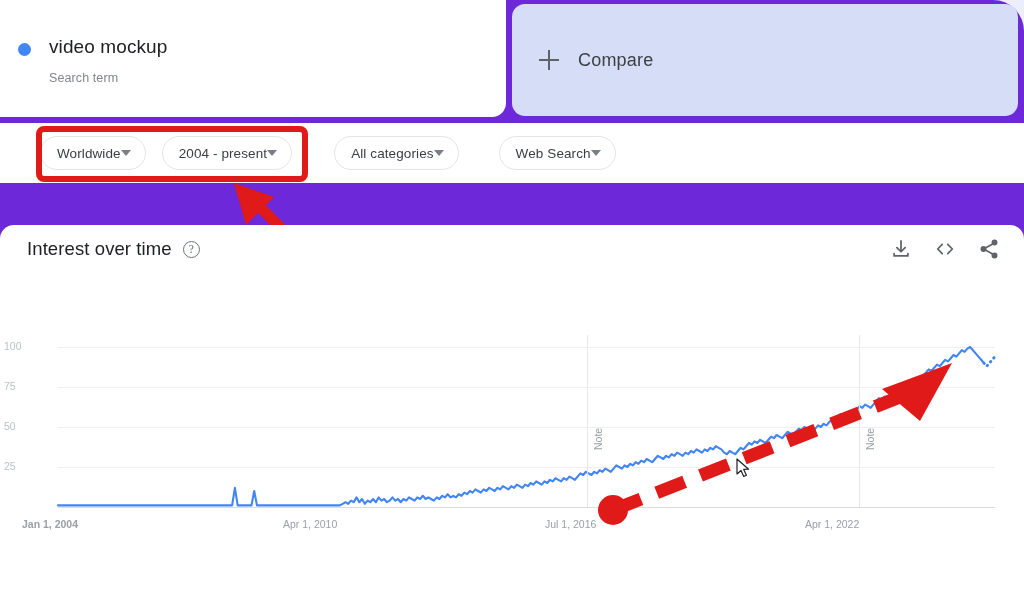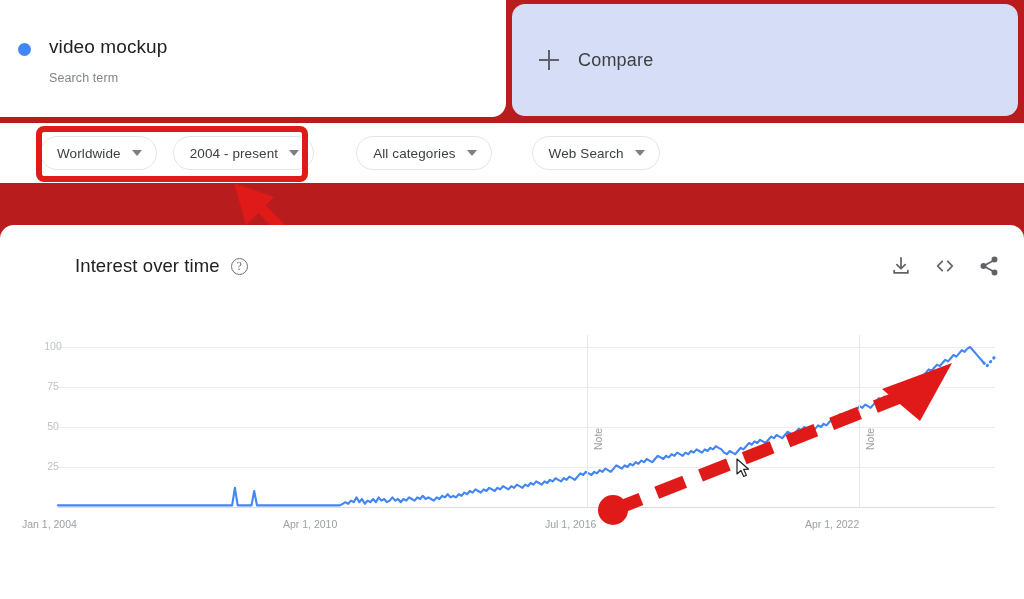--- a/index.html
+++ b/index.html
@@ -3,21 +3,21 @@
 <meta charset="utf-8">
 <style>
   * { box-sizing: border-box; }
   html, body {
     margin: 0; padding: 0;
     width: 1024px; height: 599px;
     overflow: hidden;
     background: #eceffb;
     font-family: "Liberation Sans", sans-serif;
   }
-  #root { position: relative; width: 1024px; height: 599px; background: #b91c1c; }
+  #root { position: relative; width: 1024px; height: 599px; background: #6d28d9; border-radius: 31px; }
 
   
   .terms-row { position: absolute; left: 0; top: 0; width: 1024px; height: 117px; }
 
   .term-card {
     position: absolute; left: 0; top: 0;
     width: 506px; height: 117px;
     background: #ffffff;
     border-radius: 0 0 14px 0;
   }
@@ -59,21 +59,21 @@
     background: #ffffff;
     border-radius: 0 0 0 0;
   }
   .filters-row {
     position: absolute; left: 40px; top: 0; height: 60px;
     display: flex; align-items: center; gap: 16px;
   }
   .chip {
     height: 34px; border: 1px solid #e3e5ea; border-radius: 17px;
     background: #fff;
-    display: flex; align-items: center; gap: 11px;
+    display: flex; align-items: center; 
     padding: 0 14px 0 16px;
     cursor: pointer;
   }
   .chip-label { font-size: 13.5px; color: #3c4043; white-space: nowrap; letter-spacing: .1px; }
   .caret {
     width: 0; height: 0;
     border-left: 5px solid transparent; border-right: 5px solid transparent;
     border-top: 6px solid #7b7f85;
   }
 
@@ -90,40 +90,40 @@
   .ann-arrow-1 { position: absolute; left: 220px; top: 175px; width: 170px; height: 155px; pointer-events: none; }
 
   
   .chart-card {
     position: absolute; left: 0; top: 225px;
     width: 1024px; height: 374px;
     background: #ffffff;
     border-radius: 14px 14px 0 0;
   }
   .chart-head {
-    position: absolute; left: 27px; top: 20px; right: 24px; height: 32px;
-    display: flex; align-items: flex-end; justify-content: space-between; margin-left: 48px;
+    position: absolute; left: 27px; top: 8px; right: 24px; height: 32px;
+    display: flex; align-items: center; justify-content: space-between;
   }
   .chart-title-wrap { display: flex; align-items: center; gap: 11px; }
   .chart-title { font-size: 18.5px; color: #202124; letter-spacing: .1px; }
   .help-icon {
     width: 17px; height: 17px; border-radius: 50%;
     border: 1.4px solid #6e7378; color: #5f6368;
     font-size: 11.5px; line-height: 14px; text-align: center;
     cursor: pointer; font-family: "Liberation Serif", serif;
   }
   .chart-actions { display: flex; align-items: center; gap: 22px; }
   .act-ico { width: 22px; height: 22px; cursor: pointer; color: #5f6368; }
   .act-ico svg { display: block; }
 
   
   .plot { position: absolute; left: 0; top: 110px; width: 1024px; height: 200px; }
   .y-label {
-    position: absolute; font-size: 10.5px; color: #bdc1c6; text-align: center;
-    width: 34px; left: 36px;
+    position: absolute; font-size: 10.5px; color: #bdc1c6; text-align: left;
+    width: 34px; left: 4px;
   }
   .gridline { position: absolute; left: 58px; width: 937px; height: 1px; background: #edeef0; }
   .axisline { position: absolute; left: 58px; width: 937px; height: 1px; background: #dadce0; }
   .vdiv { position: absolute; width: 1px; background: #e6e7ea; }
   .note-lbl {
     position: absolute; font-size: 10.5px; color: #9aa0a6;
     transform: rotate(-90deg); transform-origin: left top; white-space: nowrap;
   }
   .x-label { position: absolute; font-size: 10.5px; color: #9aa0a6; white-space: nowrap; }
 
@@ -243,21 +243,21 @@
         </svg>
 
       <div id="notes-host">
           <div class="vdiv" style="left: 587.405px; top: 0px; height: 172px;"></div>
           <div class="note-lbl" style="left: 592.405px; top: 115px;">Note</div>
           <div class="vdiv" style="left: 859.135px; top: 0px; height: 172px;"></div>
           <div class="note-lbl" style="left: 864.135px; top: 115px;">Note</div>
         </div>
 
       <div id="xlabels-host">
-          <div class="x-label" style="left: 22px; top: 183px;">Jan 1, 2004</div>
+          <div class="x-label" style="left: 22px; top: 183px; font-weight: bold;">Jan 1, 2004</div>
           <div class="x-label" style="left: 283px; top: 183px;">Apr 1, 2010</div>
           <div class="x-label" style="left: 545px; top: 183px;">Jul 1, 2016</div>
           <div class="x-label" style="left: 805px; top: 183px;">Apr 1, 2022</div>
         </div>
     </div>
 
   </div>
 
   <svg class="ann-arrow-2" viewBox="0 0 380 185">
     <circle cx="23" cy="165" r="15" fill="#e01a18"></circle>

